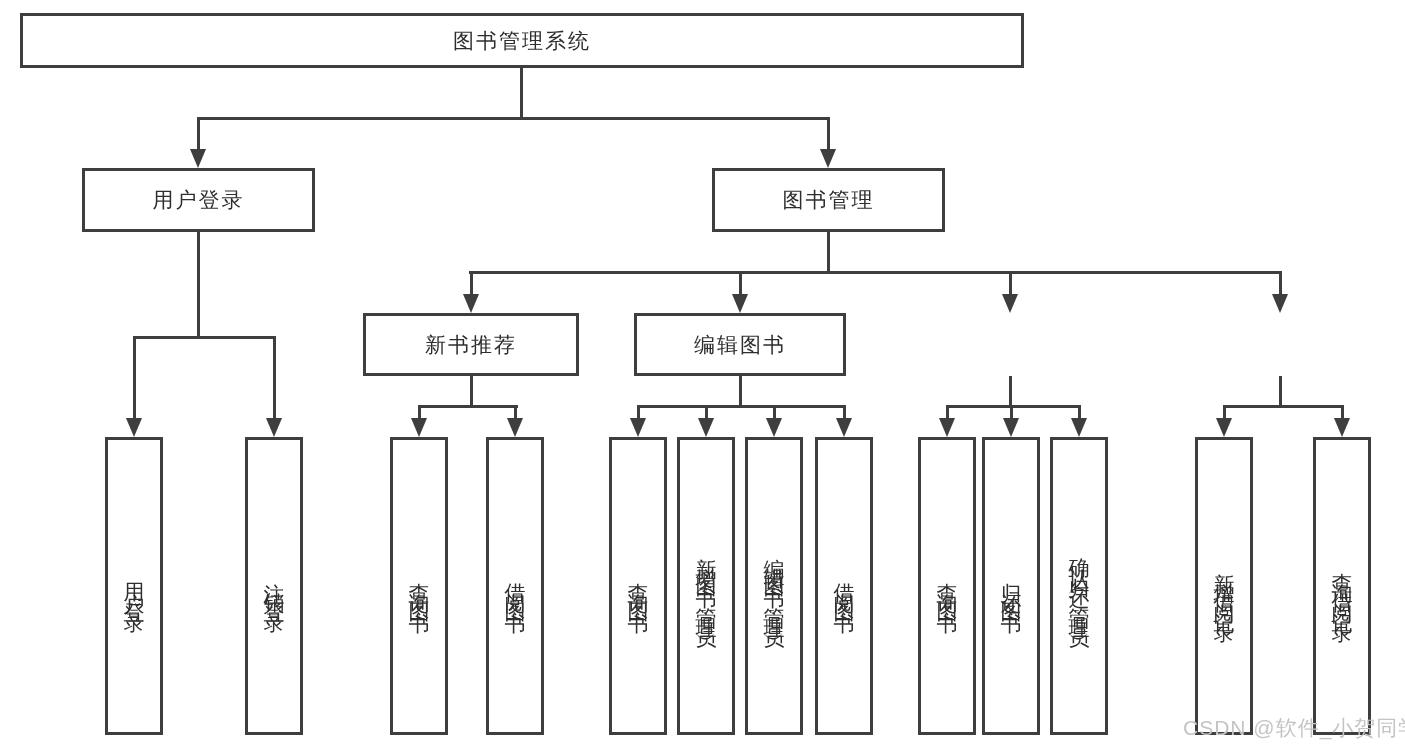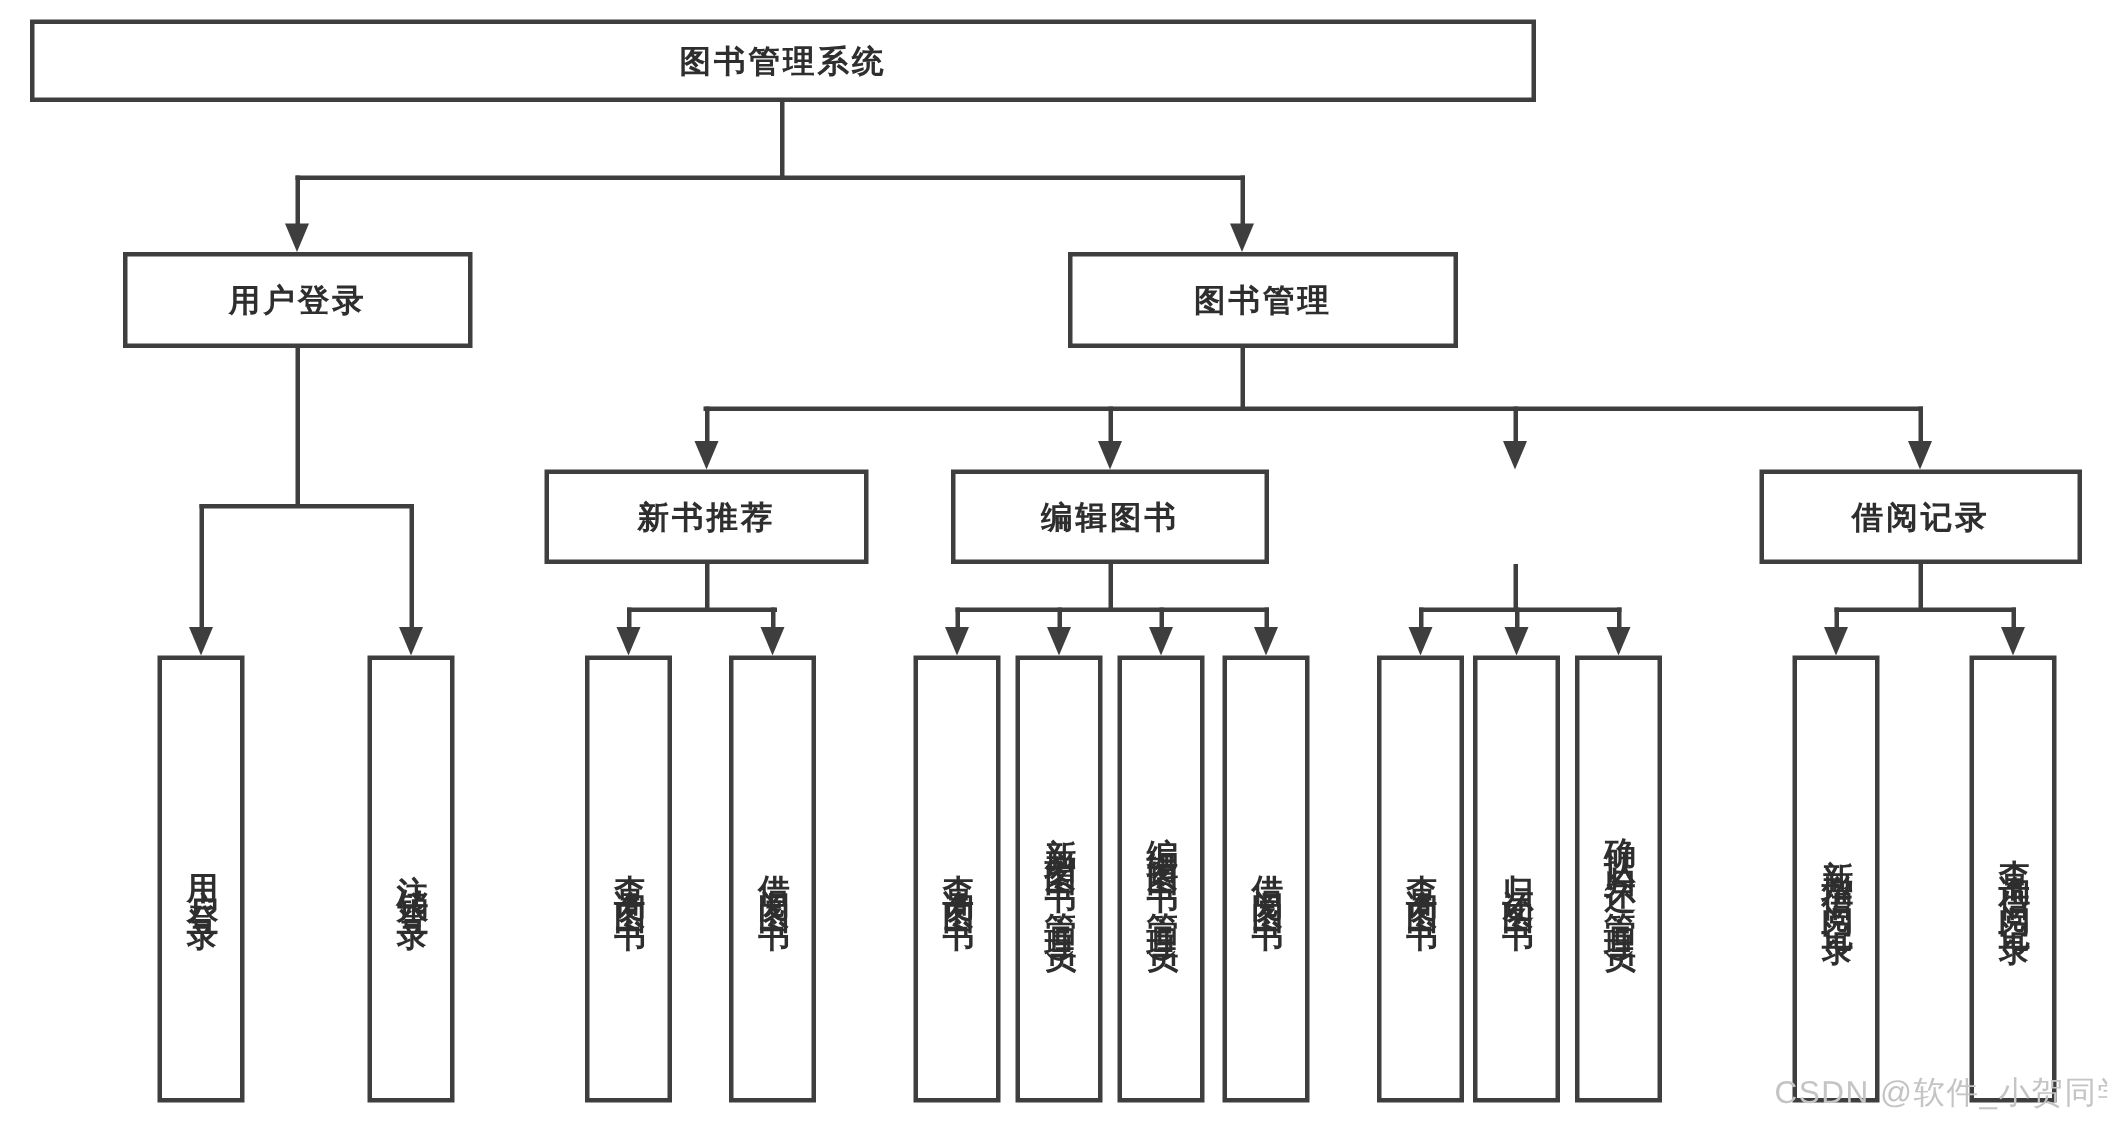--- a/index.html
+++ b/index.html
@@ -4,21 +4,21 @@
 <style>
   html,body { margin:0; padding:0; background:#ffffff; }
   #stage {
     position:relative; width:1405px; height:747px; background:#ffffff;
     font-family:"Liberation Sans","DejaVu Sans",sans-serif; overflow:hidden;
   }
   .box {
     position:absolute; box-sizing:border-box; background:#ffffff;
     border:3px solid #3e3e3e; color:#2e2e2e;
     display:flex; align-items:center; justify-content:center;
-    font-size:21px; letter-spacing:2px; white-space:nowrap;font-weight:bold;
+    font-size:21px; letter-spacing:2px; white-space:nowrap;
   }
   .leaf {
     writing-mode:vertical-rl; text-orientation:mixed;
     letter-spacing:10px; font-size:21px; white-space:normal;
   }
   .vl { position:absolute; width:3px; background:#3e3e3e; }
   .hl { position:absolute; height:3px; background:#3e3e3e; }
   .ah {
     position:absolute; width:0; height:0;
     border-left:8px solid transparent; border-right:8px solid transparent;
@@ -37,21 +37,21 @@
   <div class="box" style="left:20px;top:13px;width:1004px;height:55px">图书管理系统</div>
 
   <div class="vl" style="left:520px;top:68px;height:52px"></div>
   <div class="hl" style="left:197px;top:117px;width:633px"></div>
   <div class="vl" style="left:197px;top:117px;height:33px"></div>
   <div class="ah" style="left:190px;top:149px"></div>
   <div class="vl" style="left:827px;top:117px;height:33px"></div>
   <div class="ah" style="left:820px;top:149px"></div>
 
   <div class="box" style="left:82px;top:168px;width:233px;height:64px">用户登录</div>
-  <div class="box" style="left:712px;top:168px;width:260px;height:64px">图书管理</div>
+  <div class="box" style="left:712px;top:168px;width:233px;height:64px">图书管理</div>
 
   <div class="vl" style="left:197px;top:232px;height:106px"></div>
   <div class="hl" style="left:133px;top:336px;width:143px"></div>
   <div class="vl" style="left:133px;top:336px;height:84px"></div>
   <div class="ah" style="left:126px;top:418px"></div>
   <div class="vl" style="left:273px;top:336px;height:84px"></div>
   <div class="ah" style="left:266px;top:418px"></div>
 
   <div class="vl" style="left:827px;top:232px;height:42px"></div>
   <div class="hl" style="left:469px;top:271px;width:813px"></div>
@@ -59,21 +59,20 @@
   <div class="ah" style="left:463px;top:294px"></div>
   <div class="vl" style="left:739px;top:271px;height:25px"></div>
   <div class="ah" style="left:732px;top:294px"></div>
   <div class="vl" style="left:1009px;top:271px;height:25px"></div>
   <div class="ah" style="left:1002px;top:294px"></div>
   <div class="vl" style="left:1279px;top:271px;height:25px"></div>
   <div class="ah" style="left:1272px;top:294px"></div>
 
   <div class="box" style="left:363px;top:313px;width:216px;height:63px">新书推荐</div>
   <div class="box" style="left:634px;top:313px;width:212px;height:63px">编辑图书</div>
-  <div class="box" style="left:1173px;top:313px;width:215px;height:63px">借阅记录</div>
 
   <div class="vl" style="left:470px;top:376px;height:31px"></div>
   <div class="vl" style="left:739px;top:376px;height:31px"></div>
   <div class="vl" style="left:1009px;top:376px;height:31px"></div>
   <div class="vl" style="left:1279px;top:376px;height:31px"></div>
 
   <div class="hl" style="left:418px;top:405px;width:100px"></div>
   <div class="vl" style="left:418px;top:405px;height:15px"></div>
   <div class="ah" style="left:411px;top:418px"></div>
   <div class="vl" style="left:514px;top:405px;height:15px"></div>

